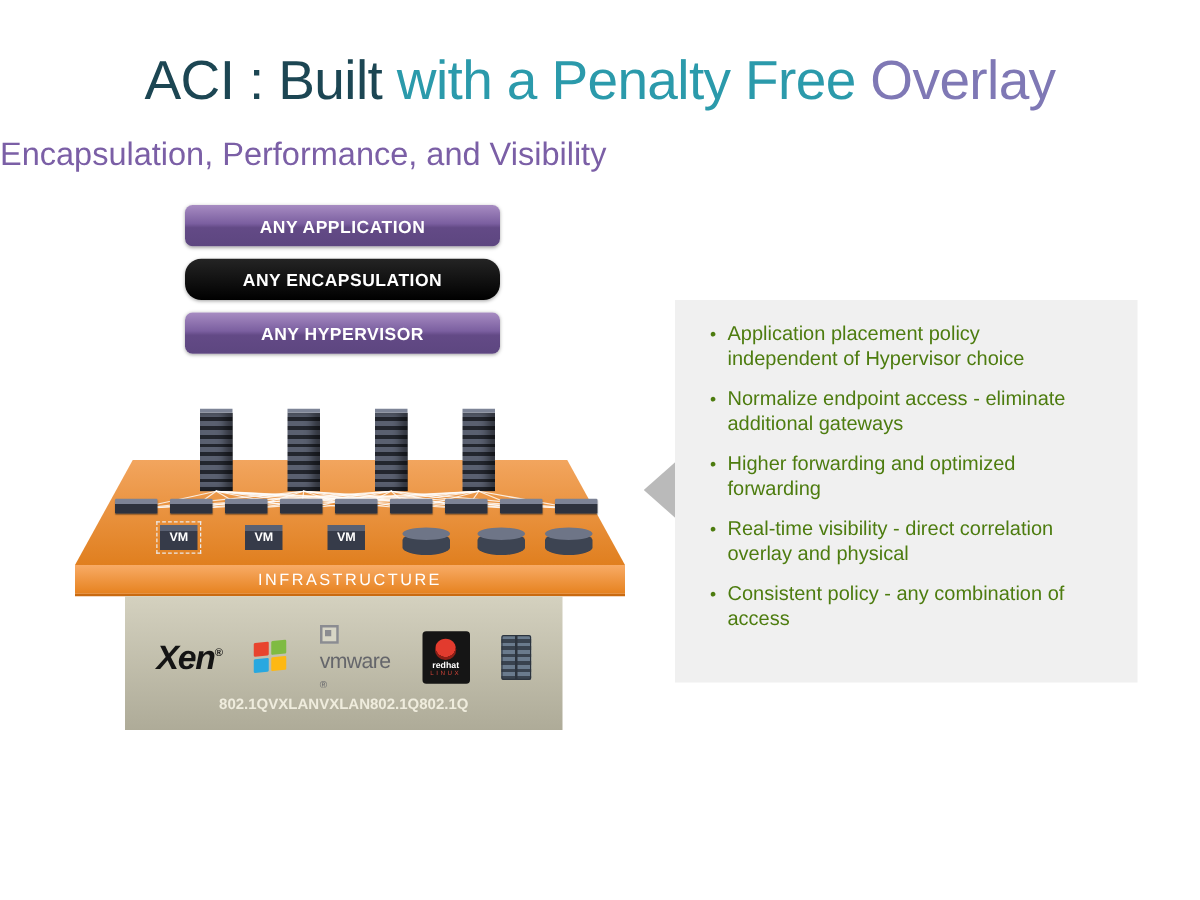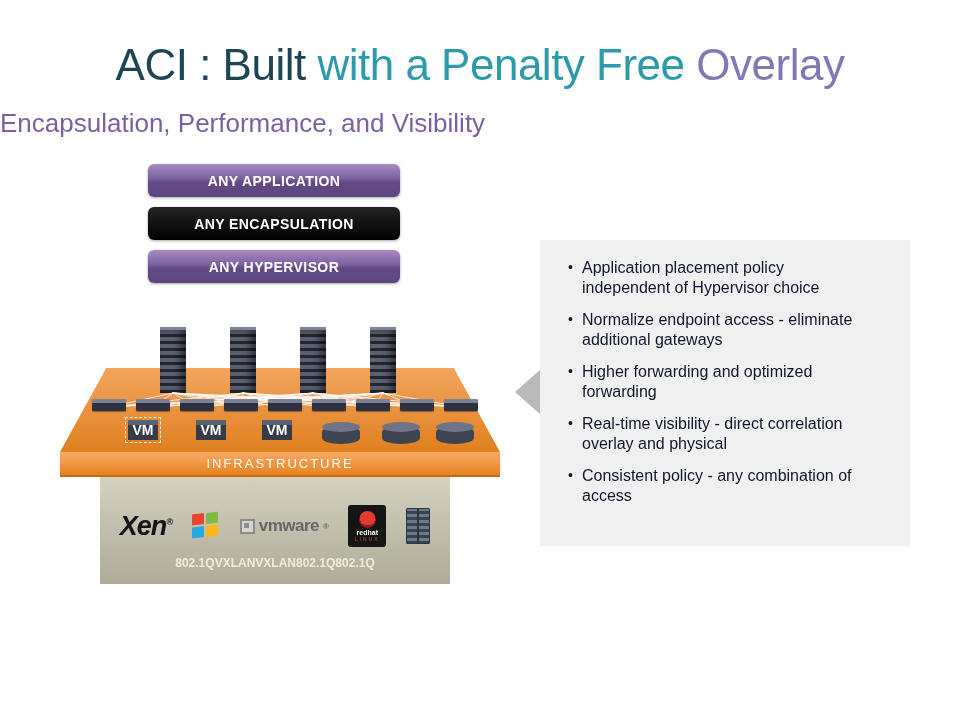--- a/index.html
+++ b/index.html
@@ -16,21 +16,21 @@
   .subtitle { position:absolute; top:108px; left:0; width:100%; text-align:left;
               font-size:26px; font-weight:400; color:var(--subtitle_purple,#7b5fa6); }
 
   
   .banner { position:absolute; left:148px; width:252px; height:33px; border-radius:6px;
             display:flex; align-items:center; justify-content:center;
             color:#fff; font-weight:700; font-size:14px; letter-spacing:.4px;
             box-shadow:0 1px 3px rgba(0,0,0,.35); }
   .banner.purple { background:linear-gradient(180deg,var(--banner_purple_light,#a78cc2) 0%,
                    #7b5fa0 45%, #634a86 55%, var(--banner_purple_dark,#5d4680) 100%); }
-  .banner.black  { background:linear-gradient(180deg,#242424,var(--banner_black,#000)); }
+  .banner.black  { background:linear-gradient(180deg,#242424,var(--banner_black,#000));border-radius:13px; }
   .b1 { top:164px; } .b2 { top:207px; } .b3 { top:250px; }
 
   
   .platform-top { position:absolute; left:60px; top:368px; width:440px; height:84px;
                   background:linear-gradient(180deg,#f2a55e,#e07f1f);
                   clip-path:polygon(10.5% 0, 89.5% 0, 100% 100%, 0 100%); }
   .platform-front { position:absolute; left:60px; top:452px; width:440px; height:25px;
                     background:linear-gradient(180deg,#f8ab66,#e6821f);
                     border-bottom:2px solid #c96a10;
                     display:flex; align-items:center; justify-content:center; }
@@ -44,42 +44,42 @@
   .mesh { position:absolute; left:60px; top:360px; width:440px; height:60px; }
   .mesh line { stroke:#ffffff; stroke-width:1; opacity:.82; stroke-linecap:round; }
 
   .sw { position:absolute; top:399px; width:34px; height:12px; border-radius:1px;
         background:linear-gradient(180deg,#7c8396 0 32%,#2d323e 32%);
         box-shadow:0 1px 1px rgba(0,0,0,.35); }
 
   .vmbox { position:absolute; top:420px; width:30px; height:20px;
            background:linear-gradient(180deg,#5a6172 0 25%,#363b49 25%);
            display:flex; align-items:center; justify-content:center;
-           color:#fff; font-size:14px; font-weight:700; }
+           color:#fff; font-size:10px; font-weight:700; }
   .vmbox.dashed { outline:1.5px dashed #eceaea; outline-offset:2px; }
 
   .cyl { position:absolute; top:426px; width:38px; height:18px; background:#3d4452;
          border-radius:19px/6px; }
   .cyl::before { content:""; position:absolute; left:0; top:-4px; width:38px; height:10px;
                  border-radius:50%; background:#6e7587; }
 
   
   .logos-panel { position:absolute; left:100px; top:477px; width:350px; height:107px;
                  background:linear-gradient(180deg,#d4d1bf,var(--logos_panel_tan,#aeab98)); }
   .logos { position:absolute; left:0; top:20px; width:100%; height:58px;
            display:flex; align-items:center; justify-content:space-evenly; }
   .xen { font-style:italic; font-weight:800; font-size:27px; color:#141414; letter-spacing:-1px; }
   .xen sup { font-size:9px; font-style:normal; }
   .winflag { width:28px; height:26px; display:grid; grid-template-columns:12px 12px;
              grid-template-rows:11px 11px; gap:2px; transform:skewY(-6deg); }
   .winflag i { border-radius:1px; display:block; }
   .wf1 { background:#e8442e; } .wf2 { background:#7fbb42; }
   .wf3 { background:#28a8e0; } .wf4 { background:#fdb813; }
-  .vmware { display:flex; align-items:center; gap:4px; color:#65666b; font-weight:700;
-            font-size:17px; letter-spacing:-.5px; }
+  .vmware { display:flex; align-items:flex-start; gap:4px; color:#65666b; font-weight:400;
+            font-size:17px; letter-spacing:-.5px;flex-direction:column; }
   .vmware sup { font-size:8px; }
   .boxicon { width:15px; height:15px; border:2px solid #8b8c91; position:relative; background:#d8d6c6; }
   .boxicon::before { content:""; position:absolute; left:2px; top:2px; width:5px; height:5px; background:#8b8c91; }
   .redhat { width:38px; height:42px; background:#151515; border-radius:3px;
             display:flex; flex-direction:column; align-items:center; justify-content:center; gap:1px; }
   .redhat .hat { width:17px; height:17px; border-radius:50%;
                  background:radial-gradient(circle at 50% 38%, #e23b2e 0 58%, #8f1f17 59% 100%); }
   .rh-name { color:#fff; font-size:7px; font-weight:700; line-height:1; }
   .rh-sub  { color:#d04338; font-size:5px; letter-spacing:2px; line-height:1; }
   .server-icon { width:24px; height:36px; border-radius:2px;
@@ -92,21 +92,21 @@
                font-weight:700; font-size:12px; color:var(--protocol_text,#efecdd); }
 
   
   .bullet-panel { position:absolute; left:540px; top:240px; width:370px; height:306px;
                   background:var(--panel_grey,#f0f0f0); }
   .pointer { position:absolute; left:515px; top:369px; width:26px; height:46px;
              background:var(--pointer_grey,#bababa);
              clip-path:polygon(100% 0, 0 50%, 100% 100%); }
   .bullet-panel ul { list-style:none; padding:18px 26px; }
   .bullet-panel li { position:relative; padding-left:16px; margin-bottom:11px;
-                     font-size:16px; line-height:1.28; color:#0f172a; width:296px; }
+                     font-size:16px; line-height:1.28; color:#4d7c0f; width:296px; }
   .bullet-panel li::before { content:"\2022"; position:absolute; left:2px; top:1px; font-size:14px; }
 </style>
 </head>
 <body>
 
 <div class="slide">
 
   <h1 class="title"><span class="t1">ACI : Built </span><span class="t2">with a Penalty Free </span><span class="t3">Overlay</span></h1>
   <h2 class="subtitle">Encapsulation, Performance, and Visibility</h2>
 

